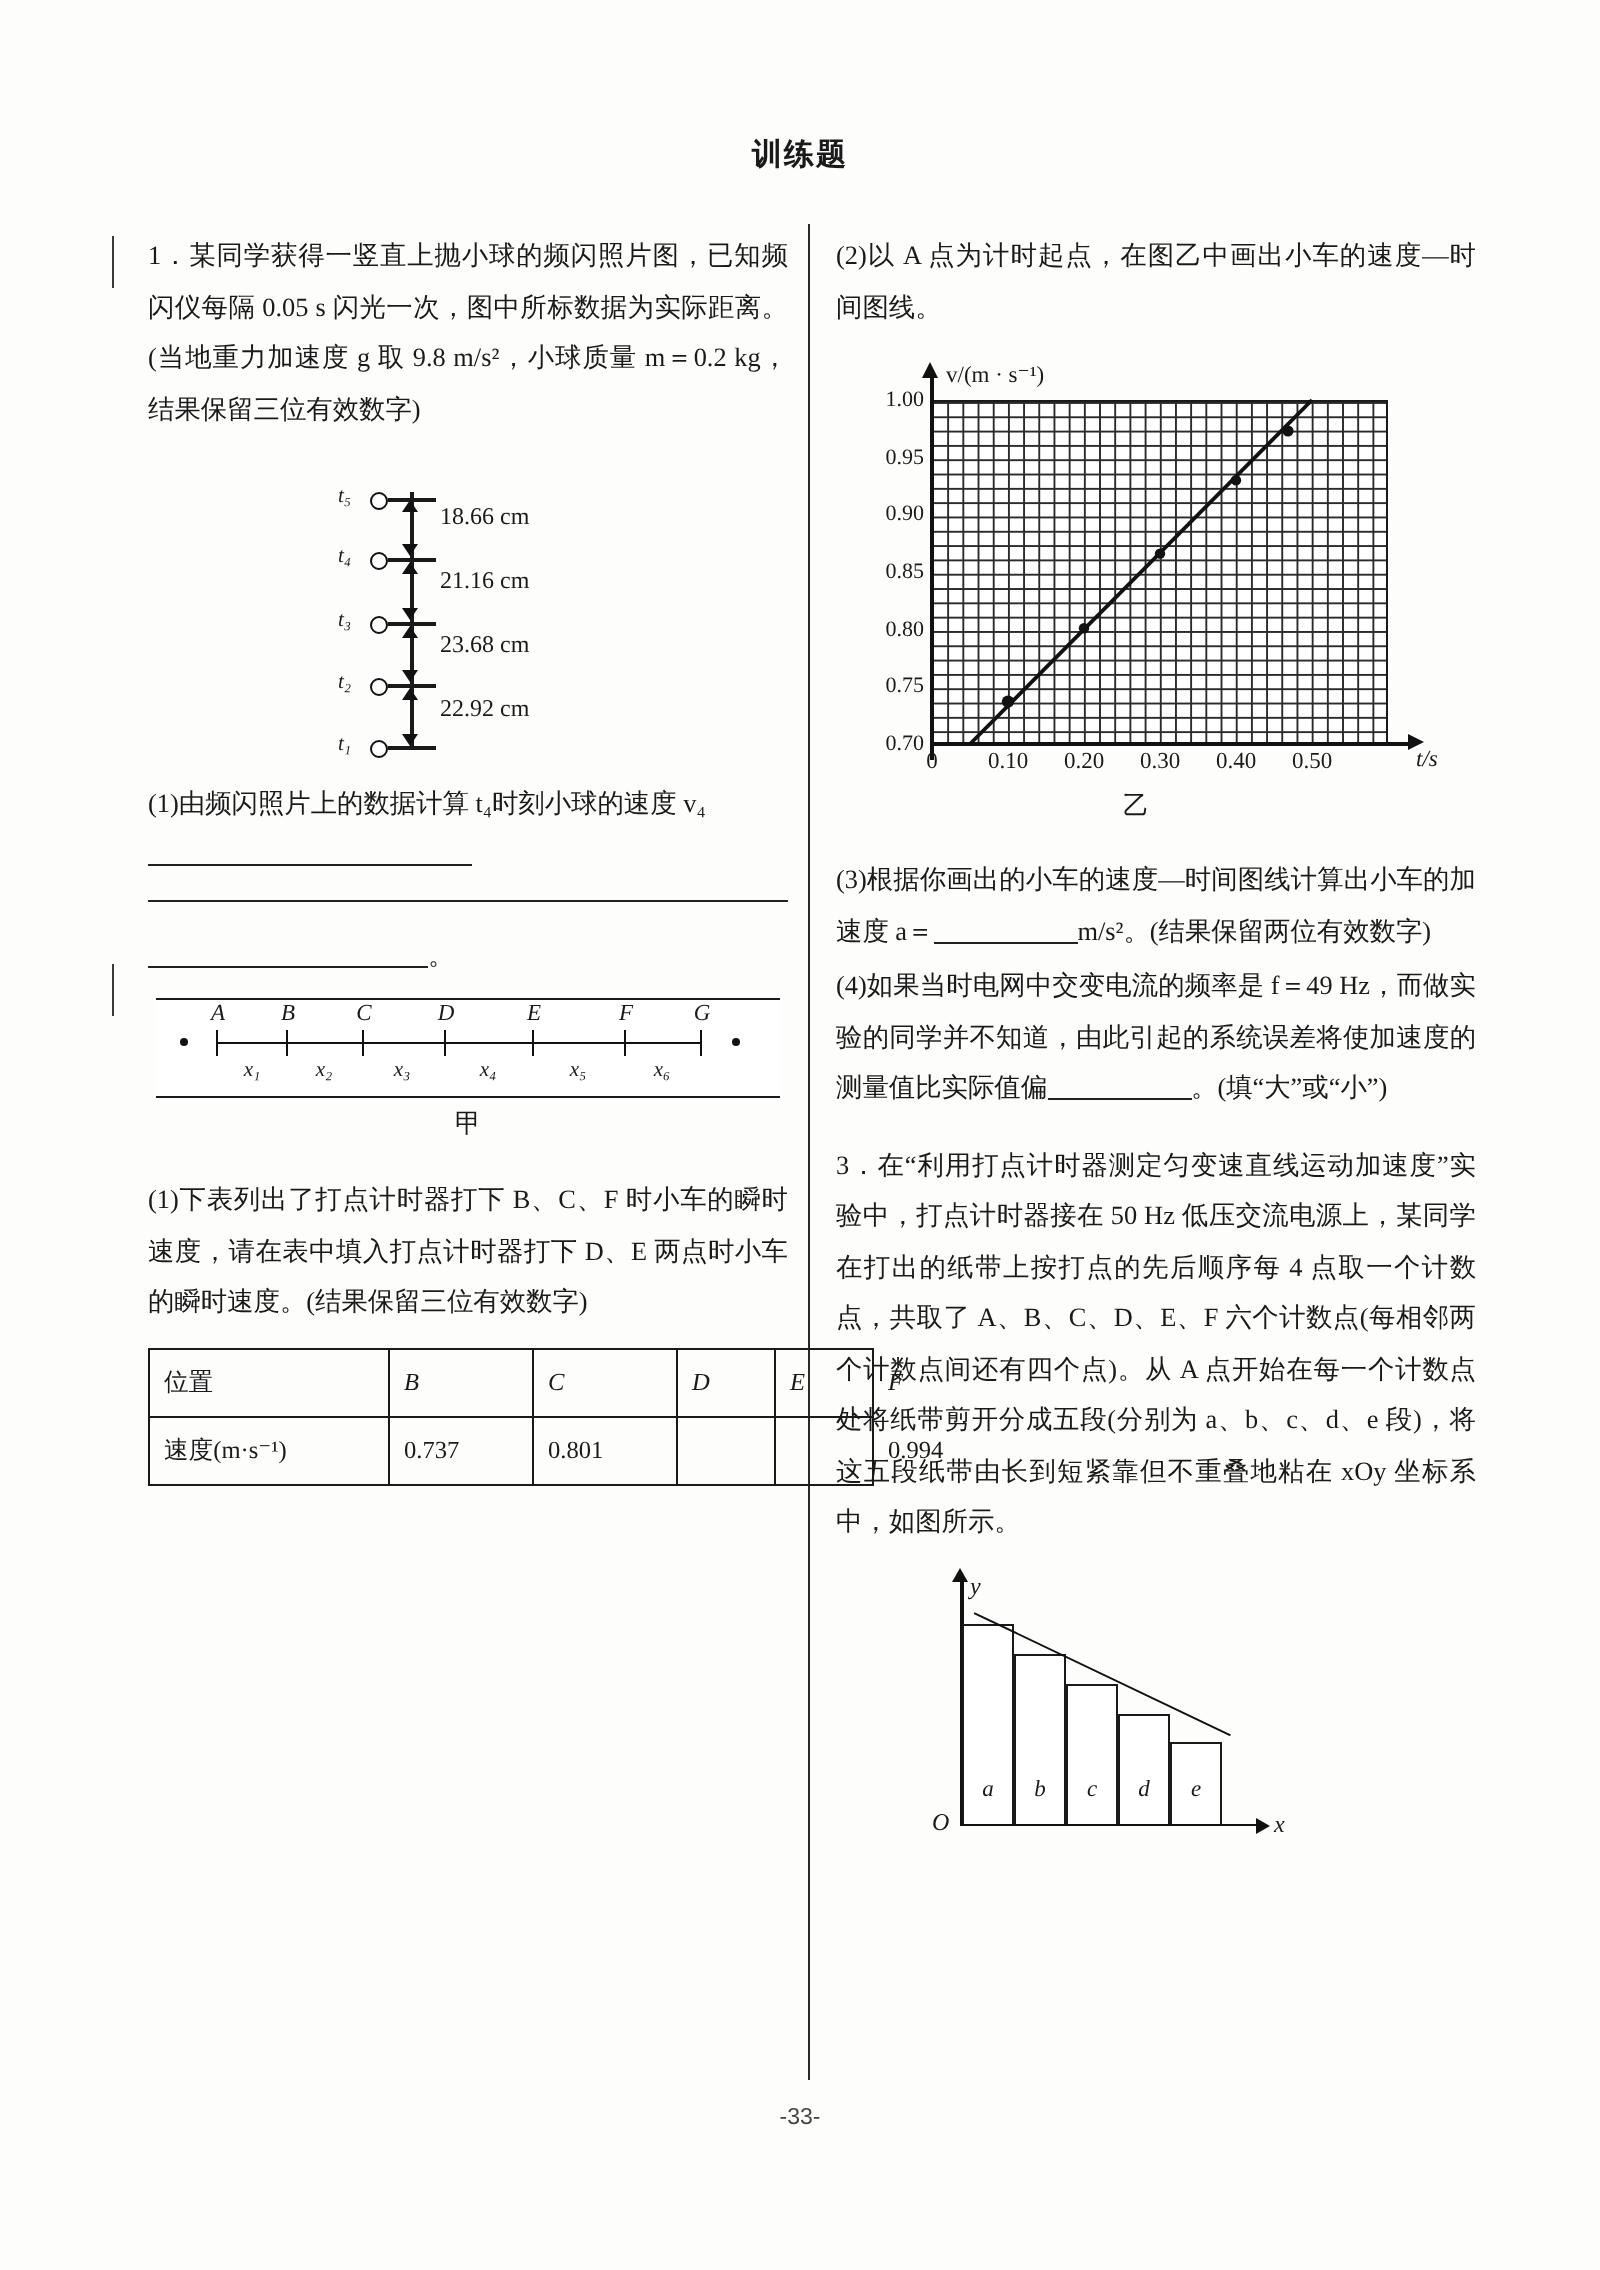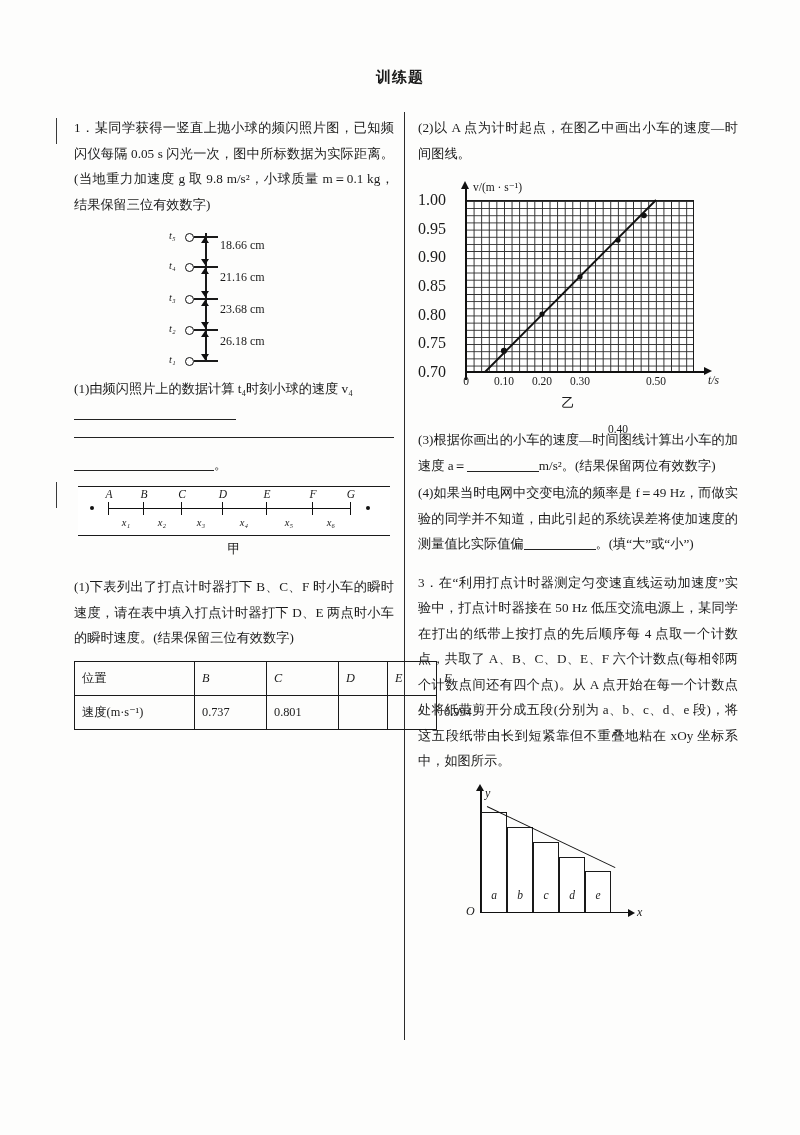--- a/index.html
+++ b/index.html
@@ -85,21 +85,21 @@
     margin: 17px 0 0 0;
   }
   .fl-short { width: 162px; }
   .fl-full  { width: 320px; }
 
   
   .strobe {
     position: relative;
     width: 320px;
     height: 148px;
-    margin: 7px 0 4px 0;
+    margin: 20px 0 4px 0;
   }
   .strobe .axis {
     position: absolute;
     left: 131px;
     top: 9px;
     width: 1.6px;
     height: 128px;
     background: #1a1a1a;
   }
   .strobe .tick {
@@ -196,21 +196,22 @@
     top: 189px;
     width: 0; height: 0;
     border-top: 4.5px solid transparent;
     border-bottom: 4.5px solid transparent;
     border-left: 8px solid #111;
   }
   .ylab {
     position: absolute;
     right: 0;
     width: 44px;
-    font-size: 16px;
+    text-align: right;
+    font-size: 11px;
     transform: translateY(-50%);
   }
   .ylab.box { left: 0; }
   .xlab {
     position: absolute;
     top: 197px;
     font-size: 11.5px;
     transform: translateX(-50%);
   }
   .ytitle {
@@ -418,21 +419,21 @@
 <div class="page">
 
   <div class="title">训练题</div>
 
   <div class="divider"></div>
   <div class="margin-mark" style="top:118px;height:26px;"></div>
   <div class="margin-mark" style="top:482px;height:26px;"></div>
 
   <div class="col-left">
 
-    <p class="q">1．某同学获得一竖直上抛小球的频闪照片图，已知频闪仪每隔 0.05 s 闪光一次，图中所标数据为实际距离。(当地重力加速度 g 取 9.8 m/s²，小球质量 m＝0.1 kg，结果保留三位有效数字)</p>
+    <p class="q">1．某同学获得一竖直上抛小球的频闪照片图，已知频闪仪每隔 0.05 s 闪光一次，图中所标数据为实际距离。(当地重力加速度 g 取 9.8 m/s²，小球质量 m＝0.2 kg，结果保留三位有效数字)</p>
 
     <div class="strobe">
       <div class="axis"></div>
 
       <div class="tick" style="top:12px;"></div>
       <div class="ball" style="top:9px;"></div>
       <div class="tlabel" style="top:6px;">t₅</div>
 
       <div class="tick" style="top:42px;"></div>
       <div class="ball" style="top:39px;"></div>
@@ -455,21 +456,21 @@
       <div class="arrow-up" style="top:44px;"></div>
       <div class="arrow-dn" style="top:67px;"></div>
       <div class="arrow-up" style="top:76px;"></div>
       <div class="arrow-dn" style="top:98px;"></div>
       <div class="arrow-up" style="top:107px;"></div>
       <div class="arrow-dn" style="top:130px;"></div>
 
       <div class="dist" style="top:14px;">18.66 cm</div>
       <div class="dist" style="top:46px;">21.16 cm</div>
       <div class="dist" style="top:78px;">23.68 cm</div>
-      <div class="dist" style="top:110px;">26.18 cm</div>
+      <div class="dist" style="top:110px;">22.92 cm</div>
     </div>
 
     <p class="q tight">(1)由频闪照片上的数据计算 t₄时刻小球的速度 v₄</p>
     <span class="fullline fl-short"></span>
     <span class="fullline fl-full"></span>
     <p class="q" style="margin-top:14px;">
       <span class="blank" style="width:140px;"></span><span>。</span>
     </p>
 
 
@@ -561,21 +562,21 @@
       <div class="ylab box" style="top:79.3px;">0.90</div>
       <div class="ylab box" style="top:108px;">0.85</div>
       <div class="ylab box" style="top:136.7px;">0.80</div>
       <div class="ylab box" style="top:165.3px;">0.75</div>
       <div class="ylab box" style="top:194px;">0.70</div>
 
       <div class="xlab" style="left:48px;">0</div>
       <div class="xlab" style="left:86px;">0.10</div>
       <div class="xlab" style="left:124px;">0.20</div>
       <div class="xlab" style="left:162px;">0.30</div>
-      <div class="xlab" style="left:200px;margin-top:48px;">0.40</div>
+      <div class="xlab" style="left:200px;">0.40</div>
       <div class="xlab" style="left:238px;">0.50</div>
 
       <div class="xtitle">t/s</div>
       <div class="figcap">乙</div>
     </div>
 
     <p class="q" style="margin-top:14px;">
       <span>(3)根据你画出的小车的速度—时间图线计算出小车的加速度 a＝</span><span class="blank b-lg"></span><span>m/s²。(结果保留两位有效数字)</span>
     </p>
 
@@ -605,14 +606,15 @@
       <div class="barlabel" style="left:154px;top:105px;">d</div>
       <div class="barlabel" style="left:180px;top:105px;">e</div>
 
       <div class="xoy-o">O</div>
       <div class="xoy-ylab">y</div>
       <div class="xoy-xlab">x</div>
     </div>
 
   </div>
 
+  <div class="footer">-33-</div>
 
 </div>
 
 </body></html>

